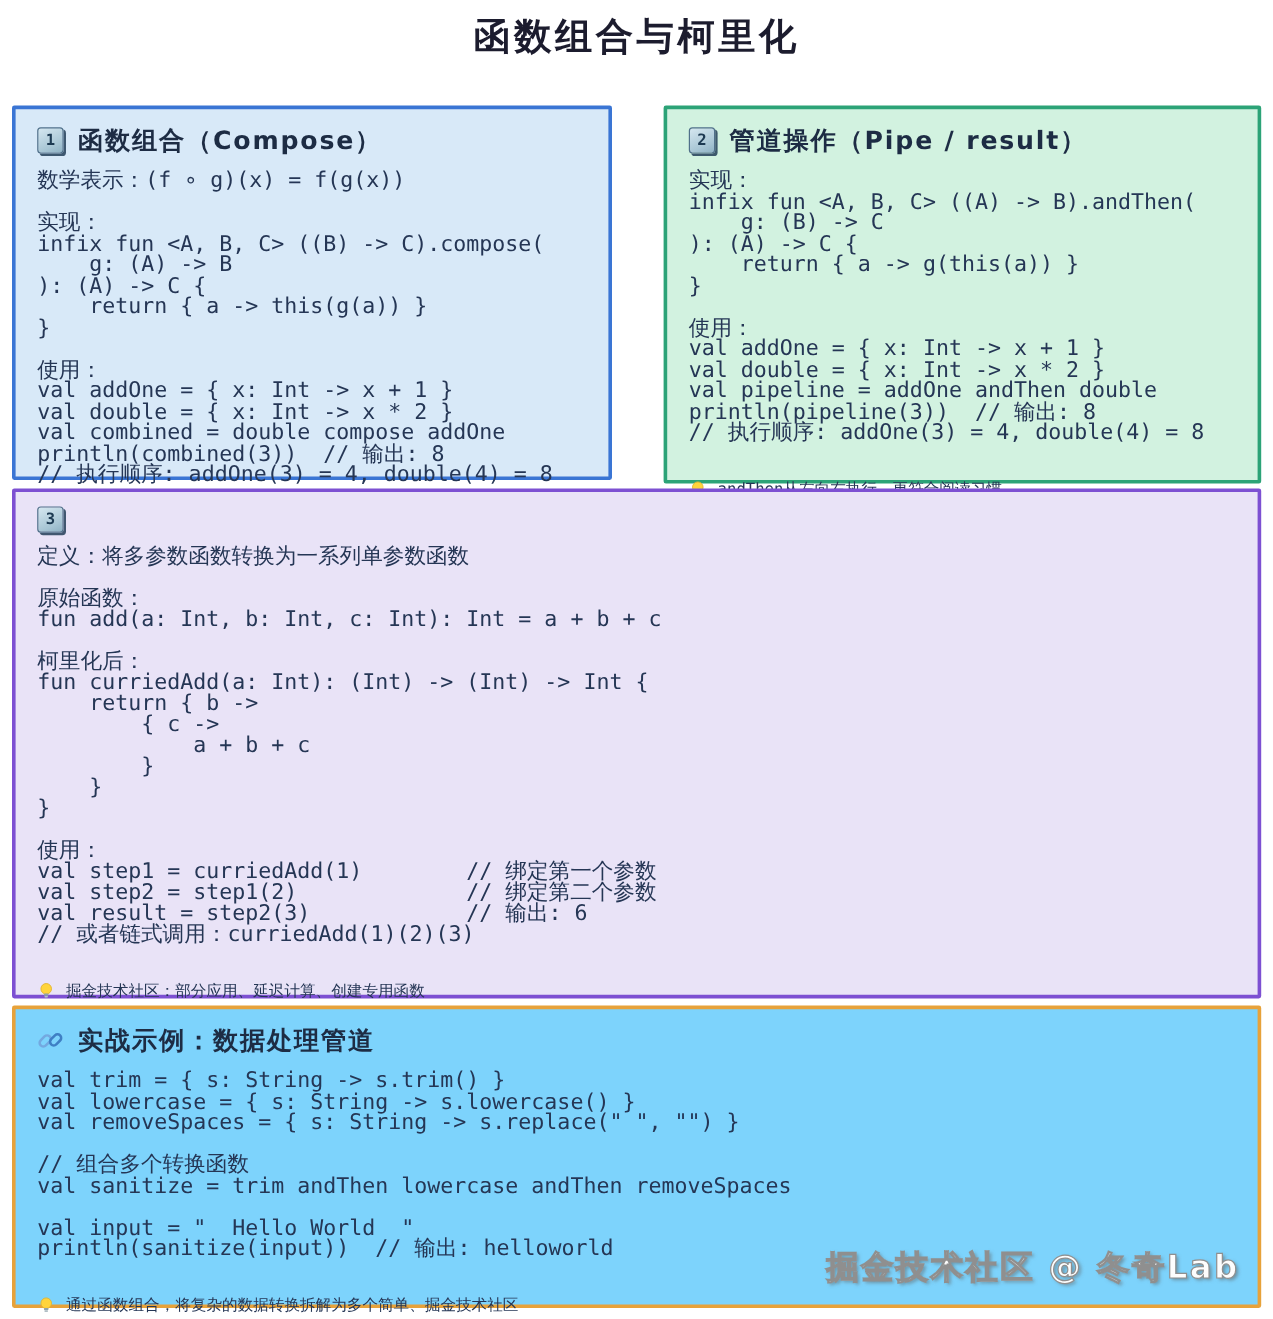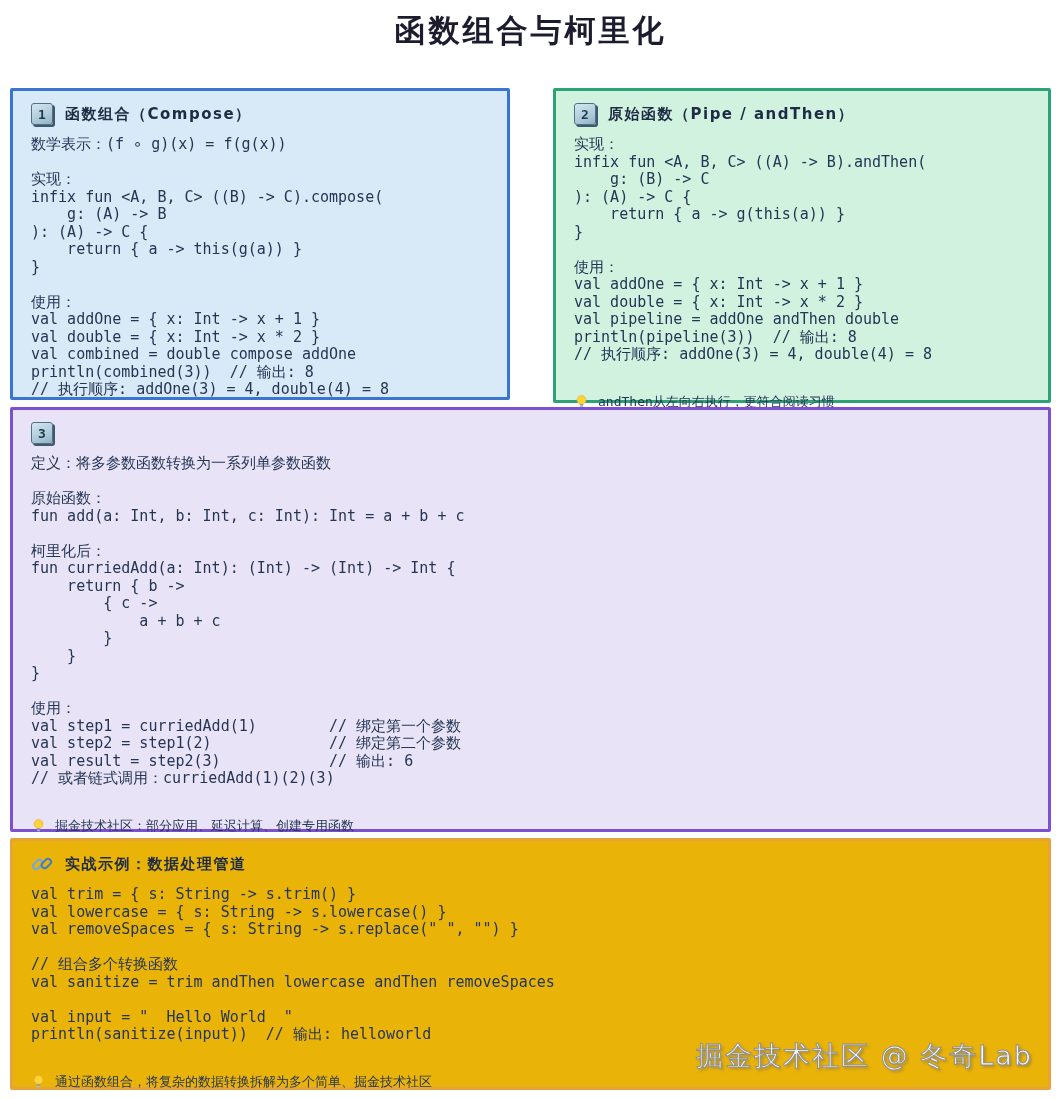--- a/index.html
+++ b/index.html
@@ -26,30 +26,30 @@
   }
   .panel {
     position: absolute;
     border: 3px solid;
     border-radius: 2px;
     padding: 9px 18px 8px 18px;
   }
   .panel-compose   { left: 10px;  top: 88px;  width: 500px;  height: 312px; background: #d8e9f8; border-color: #3a75d4; }
   .panel-pipe      { left: 553px; top: 88px;  width: 498px;  height: 315px; background: #d2f2e0; border-color: #2ca377; }
   .panel-currying  { left: 10px;  top: 407px; width: 1041px; height: 425px; background: #e9e3f7; border-color: #7d50d2; }
-  .panel-practical { left: 10px;  top: 838px; width: 1041px; height: 252px; background: #eab308; border-color: #e7a23a; }
+  .panel-practical { left: 10px;  top: 838px; width: 1041px; height: 252px; background: #7dd3fc; border-color: #e7a23a; }
   .panel-header {
     display: flex;
     align-items: center;
     gap: 12px;
     margin: 3px 0 11px 0;
   }
   .panel-title {
     margin: 0;
-    font-size: 15px;
+    font-size: 21px;
     font-weight: bold;
     color: #1d2c44;
     letter-spacing: 1.5px;
   }
   .badge {
     display: inline-flex;
     align-items: center;
     justify-content: center;
     width: 22px;
     height: 22px;
@@ -58,41 +58,41 @@
     border: 1px solid #50708a;
     box-shadow: 2px 2px 0 rgba(35, 62, 88, 0.85);
     color: #1d3a52;
     font-size: 13px;
     font-weight: bold;
     font-family: "DejaVu Sans Mono", monospace;
   }
   .code {
     margin: 0;
     font-family: "DejaVu Sans Mono", monospace;
-    font-size: 15px;
+    font-size: 18px;
     line-height: 17.5px;
     color: #253655;
     white-space: pre;
   }
   .tip {
     display: flex;
     align-items: center;
     gap: 9px;
     margin-top: 29px;
     font-family: "DejaVu Sans Mono", monospace;
     font-size: 13px;
     color: #253655;
   }
   .icon { display: inline-flex; align-items: center; }
   .watermark {
     position: absolute;
     right: 28px;
     top: 1038px;
     font-size: 27px;
-    font-weight: normal;
+    font-weight: bold;
     color: #fdfdfd;
     -webkit-text-stroke: 1px #8f8f8f;
     text-shadow: 2px 2px 3px rgba(95, 95, 95, 0.55);
     letter-spacing: 2px;
     z-index: 5;
   }
 </style>
 </head>
 <body>
 
@@ -118,21 +118,21 @@
 val addOne = { x: Int -&gt; x + 1 }
 val double = { x: Int -&gt; x * 2 }
 val combined = double compose addOne
 println(combined(3))  // 输出: 8
 // 执行顺序: addOne(3) = 4, double(4) = 8</pre>
   </section>
 
   <section class="panel panel-pipe">
     <div class="panel-header">
       <span class="badge">2</span>
-      <h2 class="panel-title">原始函数（Pipe / andThen）</h2>
+      <h2 class="panel-title">管道操作（Pipe / result）</h2>
     </div>
     <pre class="code">实现：
 infix fun &lt;A, B, C&gt; ((A) -&gt; B).andThen(
     g: (B) -&gt; C
 ): (A) -&gt; C {
     return { a -&gt; g(this(a)) }
 }
 
 使用：
 val addOne = { x: Int -&gt; x + 1 }

